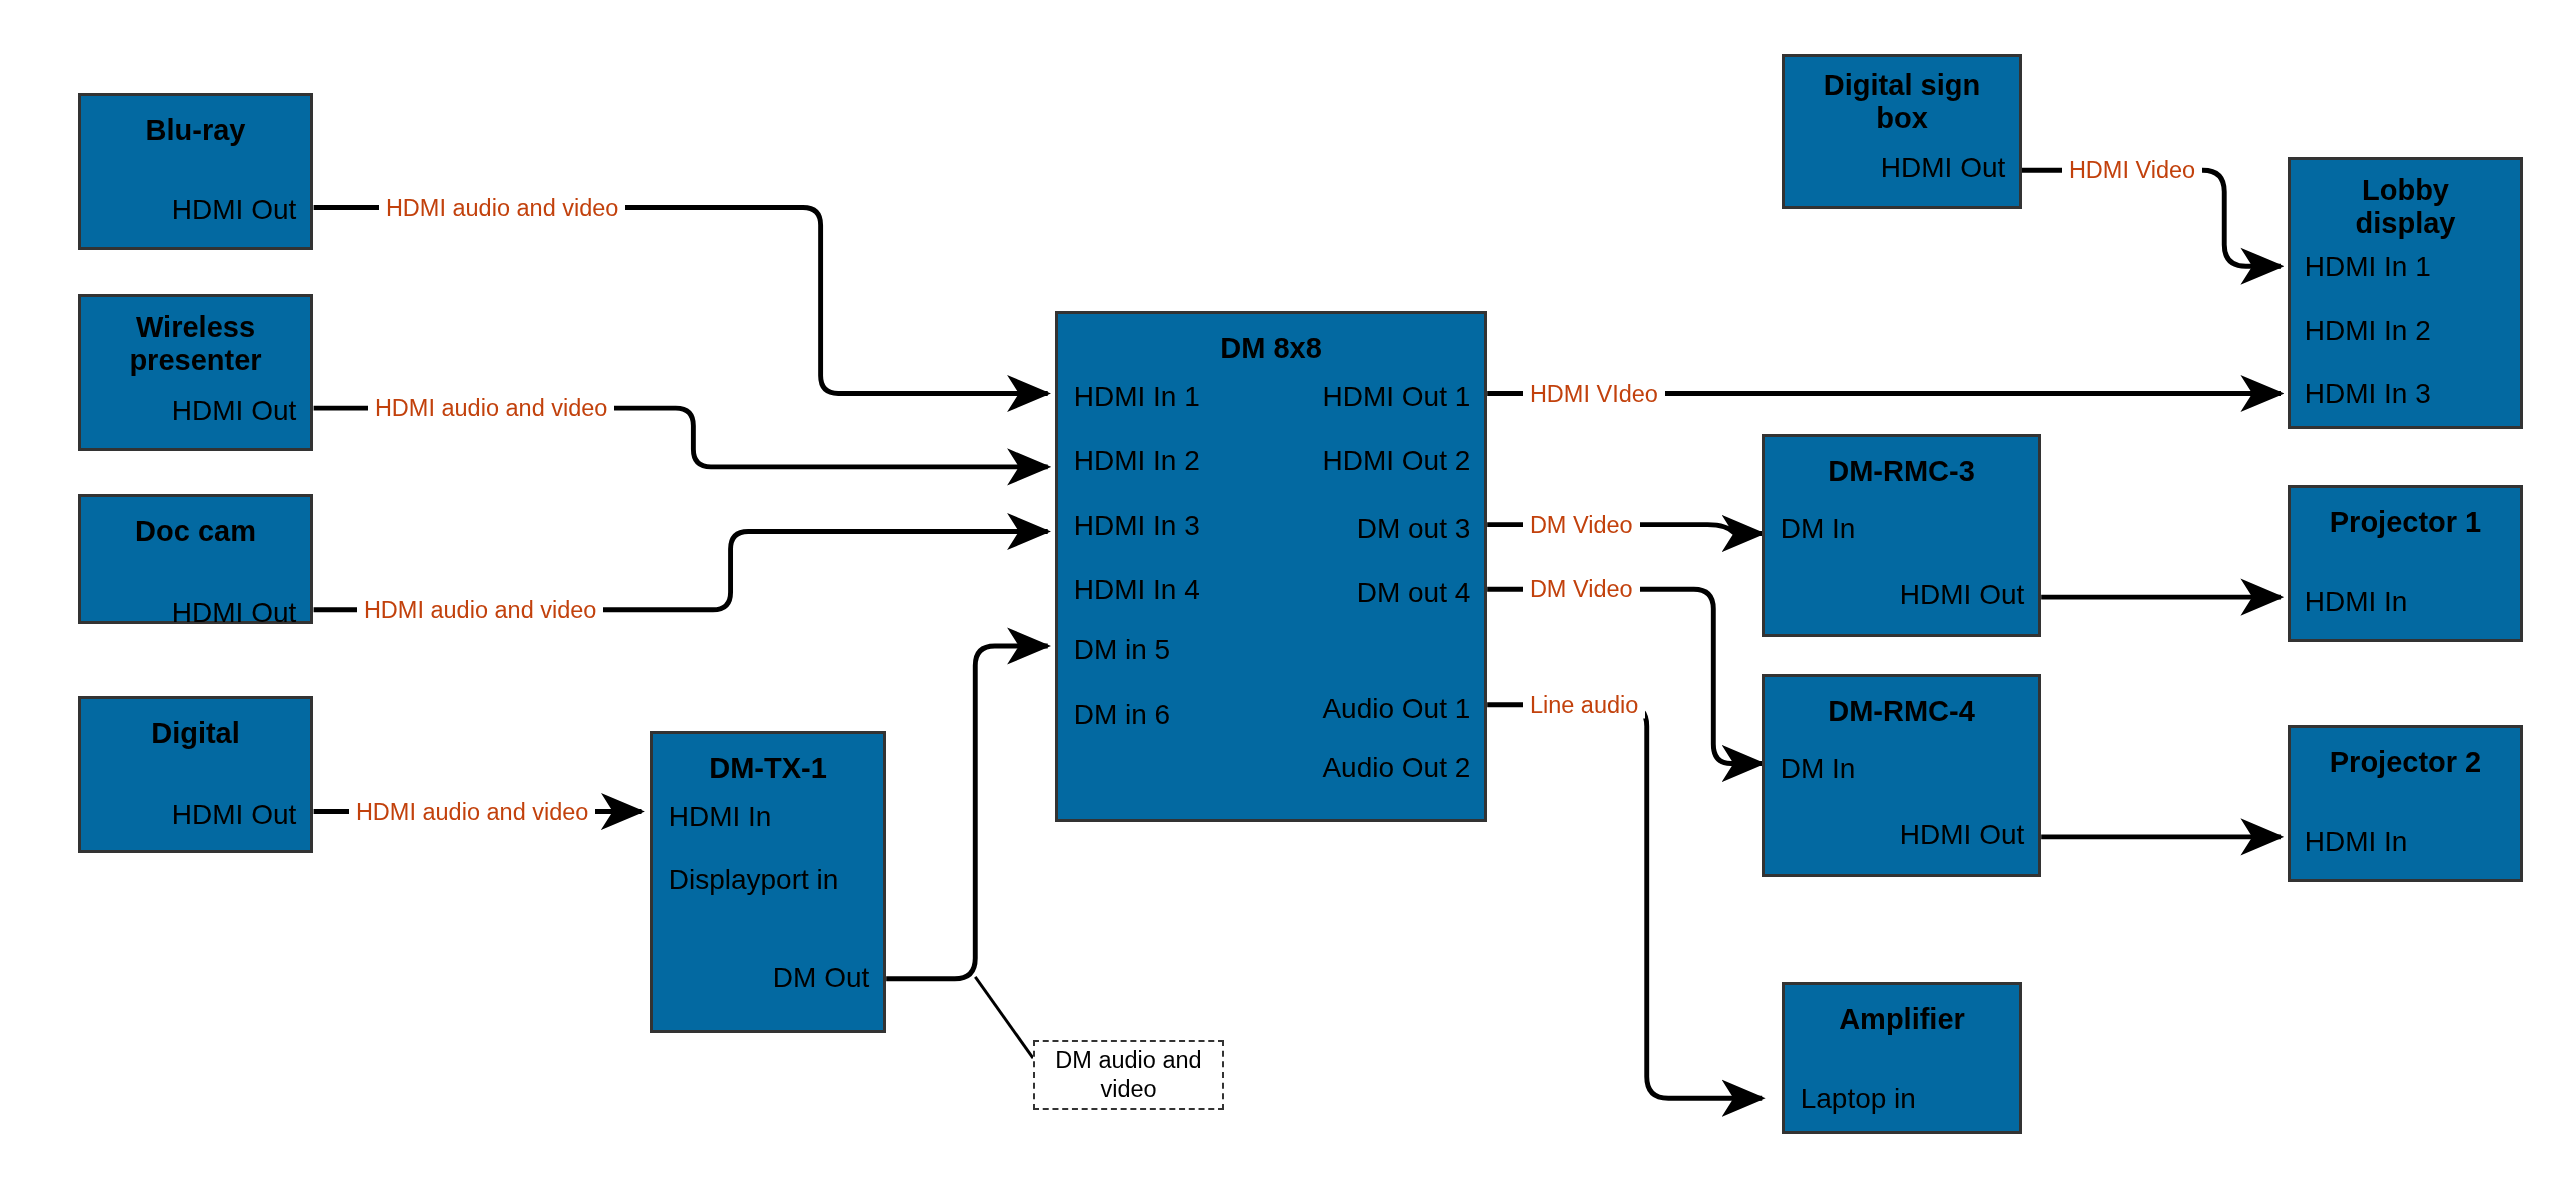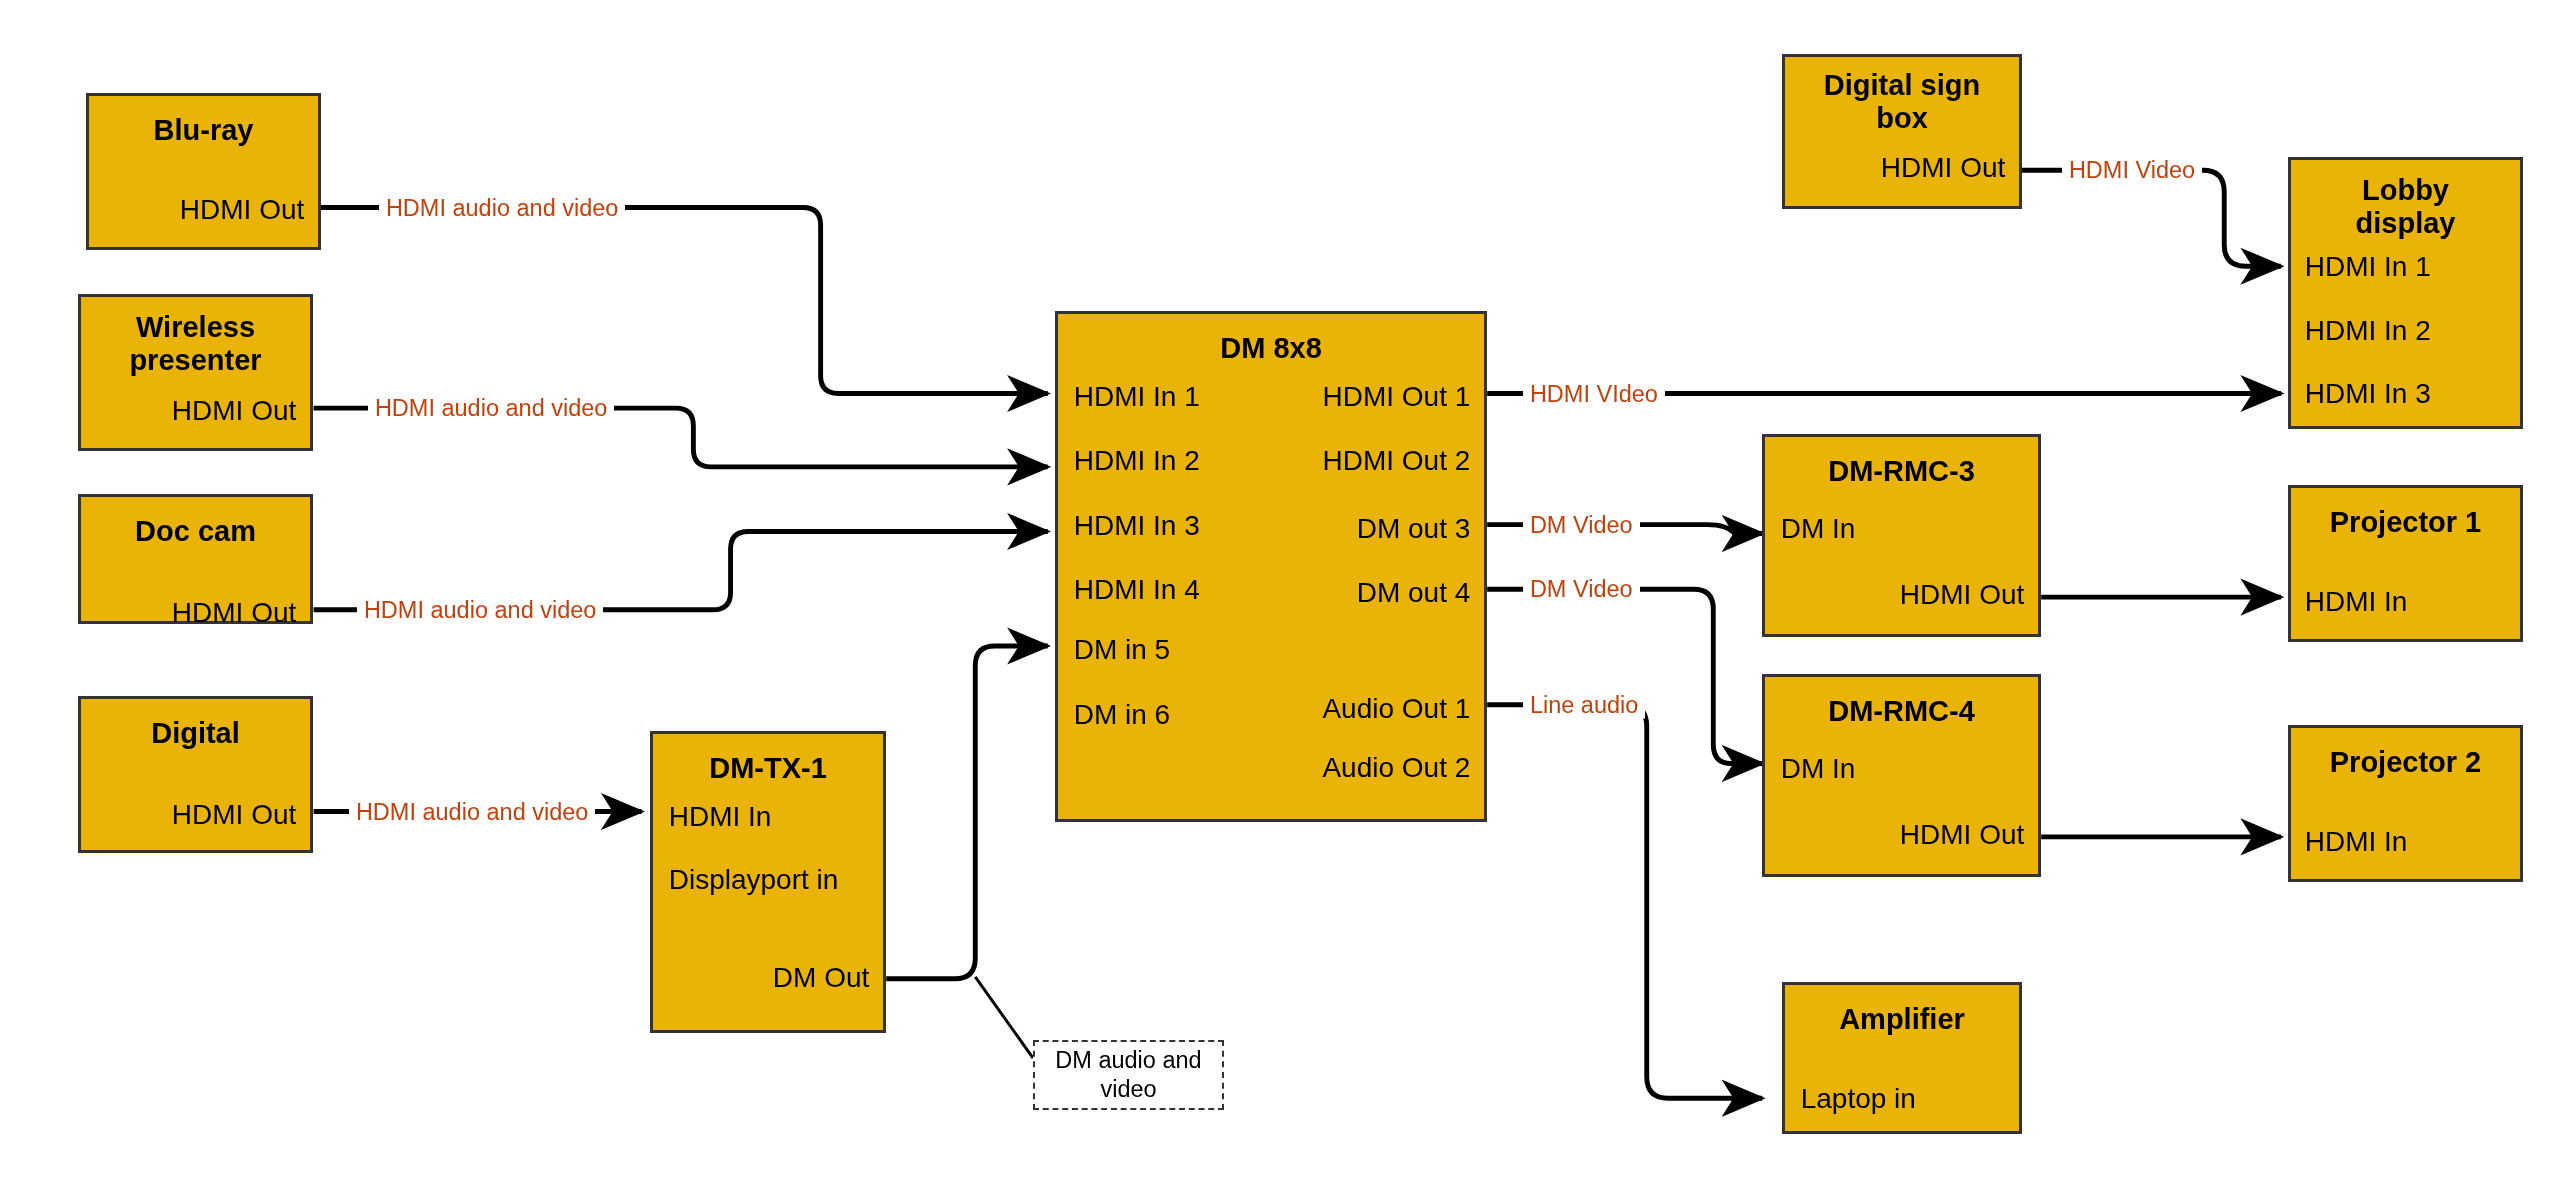--- a/index.html
+++ b/index.html
@@ -18,21 +18,21 @@
     position: absolute;
     left: 0;
     top: 0;
     width: 2576px;
     height: 1201px;
     overflow: visible;
   }
   .node {
     position: absolute;
     box-sizing: border-box;
-    background: #eab308;
+    background: #0369a1;
     border: 3.9px solid #333333;
     z-index: 5;
   }
   .node-title {
     position: absolute;
     left: 0;
     right: 0;
     text-align: center;
     font-weight: bold;
     font-size: 29px;
@@ -121,21 +121,21 @@
   <div class="edge-label" style="left:349px; top:812px;">HDMI audio and video</div>
 
   <div class="edge-label" style="left:1523px; top:394px;">HDMI VIdeo</div>
   <div class="edge-label" style="left:1523px; top:525px;">DM Video</div>
   <div class="edge-label" style="left:1523px; top:589px;">DM Video</div>
   <div class="edge-label" style="left:1523px; top:705px;">Line audio</div>
   <div class="edge-label" style="left:2062px; top:170px;">HDMI Video</div>
 
   <div class="callout" style="left:1033px; top:1040px; width:191px; height:70px;">DM audio and video</div>
 
-  <div class="node" style="left:78px; top:93px; width:235px; height:157px;margin-left:8px;">
+  <div class="node" style="left:78px; top:93px; width:235px; height:157px;">
     <div class="node-title" style="top:17.6px;">Blu-ray</div>
     <div class="port right" style="right:13.7px; top:98px;">HDMI Out</div>
   </div>
 
   <div class="node" style="left:78px; top:294px; width:235px; height:157px;">
     <div class="node-title" style="top:13.7px;">Wireless
 presenter</div>
     <div class="port right" style="right:13.7px; top:98px;">HDMI Out</div>
   </div>
 

